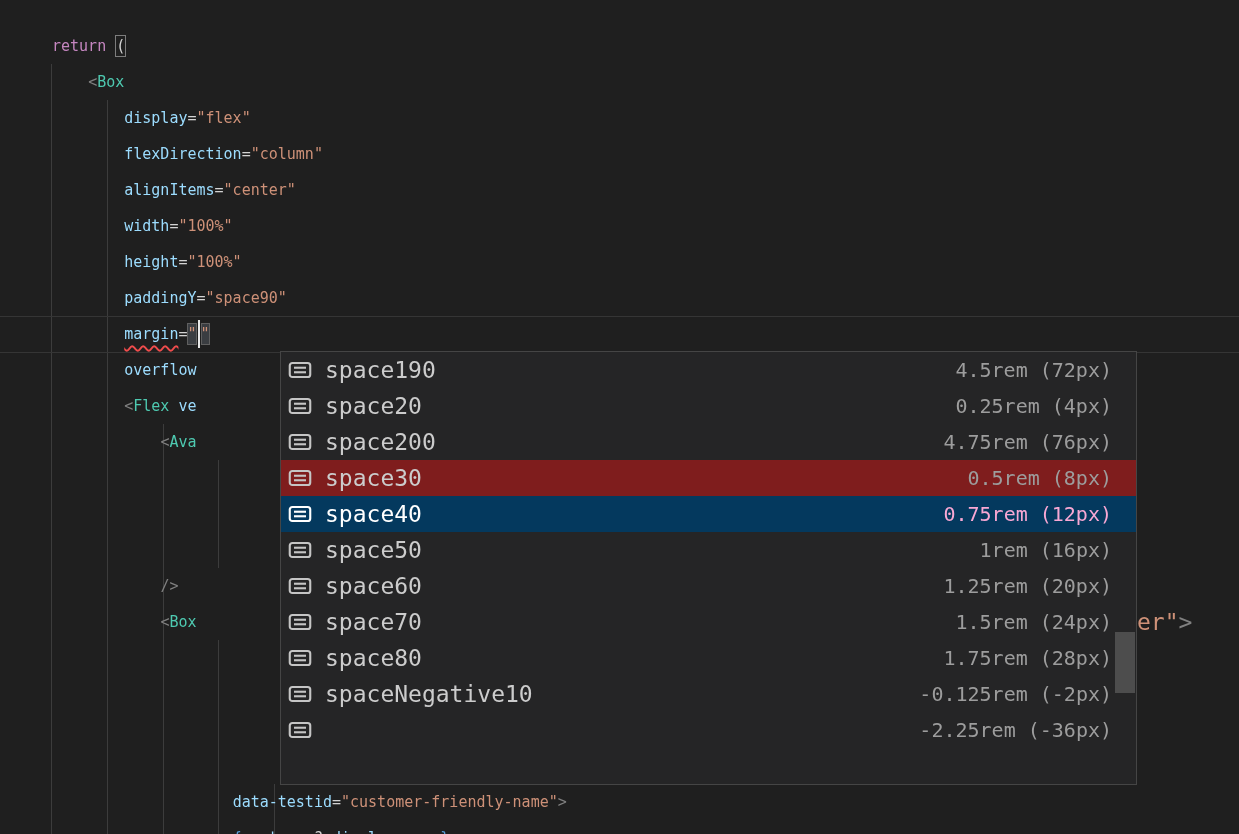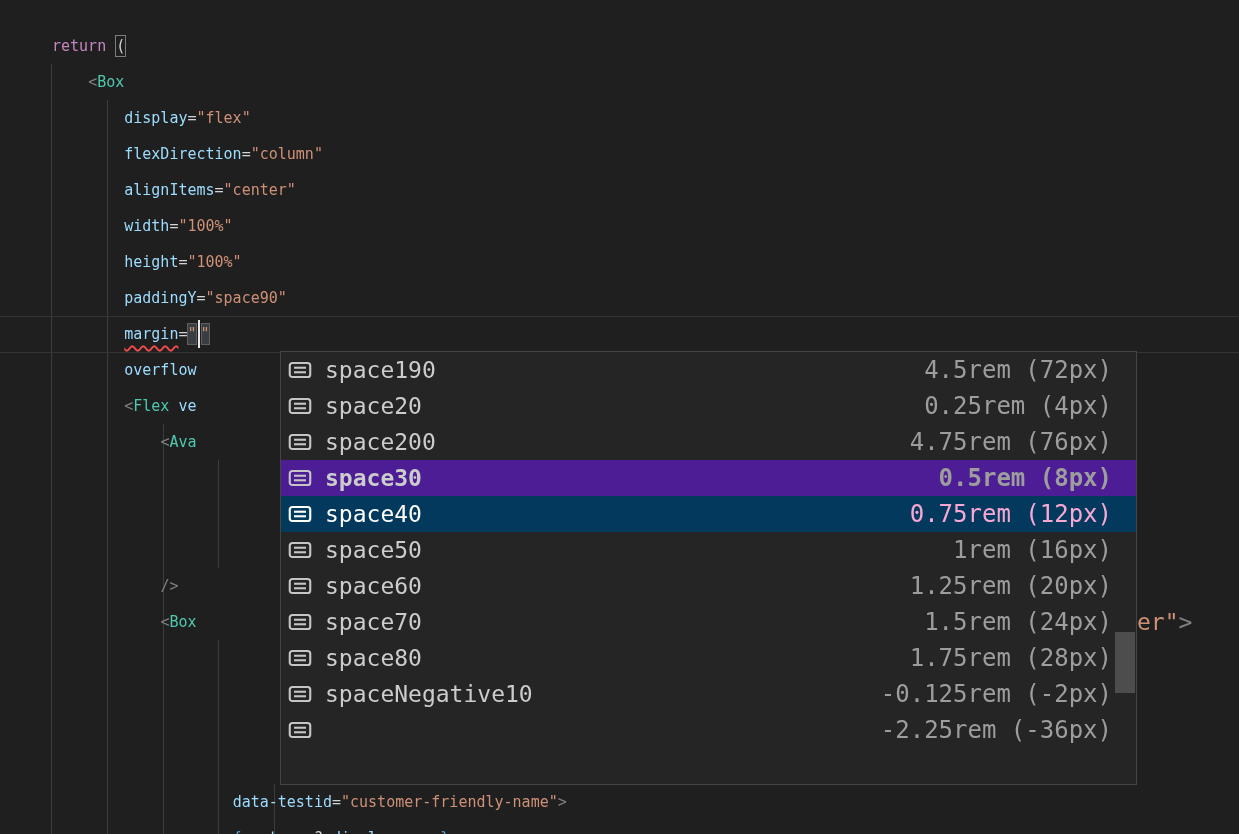--- a/index.html
+++ b/index.html
@@ -41,27 +41,27 @@
   }
   #suggest{
     position:absolute;left:280px;top:351px;width:857px;height:434px;
     background:#252526;border:1px solid #454545;box-sizing:border-box;
     overflow:hidden;z-index:10;
   }
   .suggest-row{
     position:relative;height:36px;display:flex;align-items:center;
     color:#cccccc;font-size:23px;
   }
-  .suggest-row.hover{background:#4c1d95;font-weight:bold;}
+  .suggest-row.hover{background:#7f1d1d;}
   .suggest-row.selected{background:#04395e;color:#ffffff;}
   .suggest-icon{width:26px;height:26px;margin-left:6px;margin-right:12px;color:#c5c5c5;flex:none;}
   .suggest-row.selected .suggest-icon{color:#ffffff;}
   .suggest-label{white-space:pre;}
   .suggest-detail{
-    margin-left:auto;margin-right:24px;font-size:24px;color:#9d9d9d;white-space:pre;
+    margin-left:auto;margin-right:24px;font-size:20px;color:#9d9d9d;white-space:pre;
   }
   .suggest-row.selected .suggest-detail{color:#f9a8d4;}
   #suggest-scrollbar-thumb{
     position:absolute;right:1px;top:280px;width:20px;height:61px;
     background:#4d4d4d;z-index:11;
   }
   #right-fragment{
     position:absolute;height:36px;line-height:36px;font-size:23px;white-space:pre;z-index:2;
   }
 </style>

